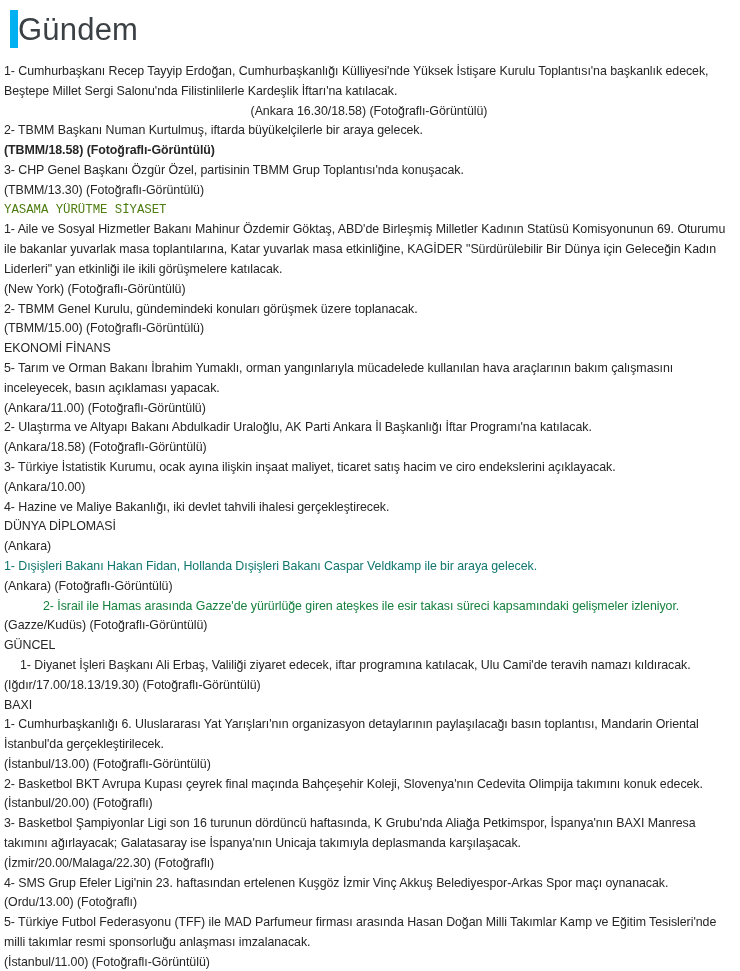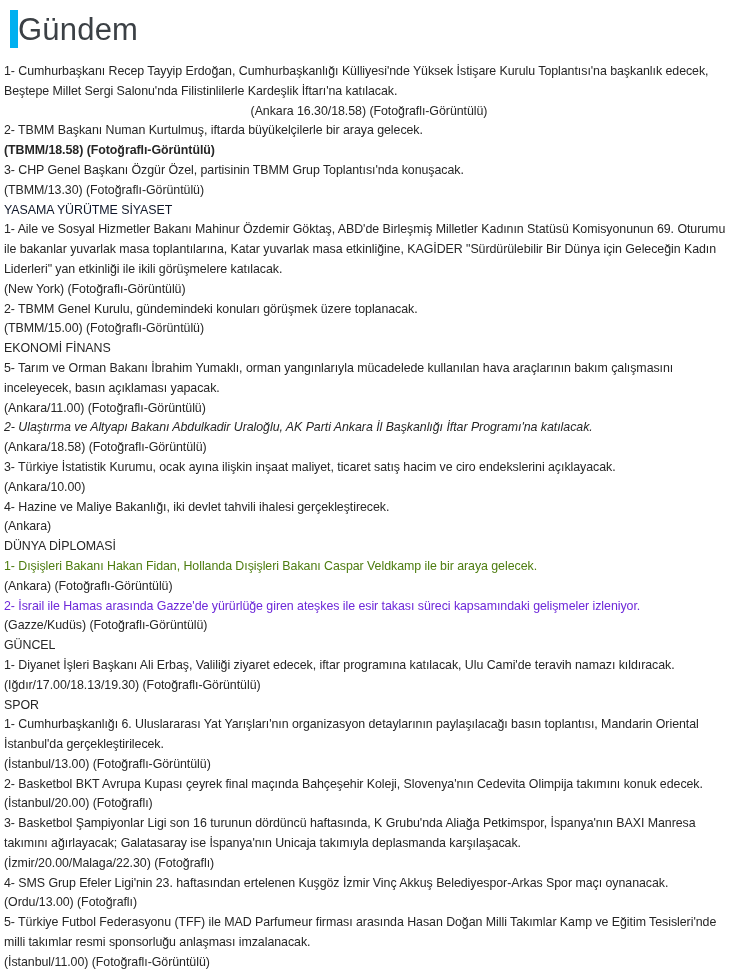--- a/index.html
+++ b/index.html
@@ -83,43 +83,43 @@
     <div class="page-title" style="color: rgb(59, 64, 69);">Gündem</div>
   </div>
 
   <div class="content">
       <p class="line item" style="color: rgb(38, 38, 38);">1- Cumhurbaşkanı Recep Tayyip Erdoğan, Cumhurbaşkanlığı Külliyesi'nde Yüksek İstişare Kurulu Toplantısı'na başkanlık edecek, Beştepe Millet Sergi Salonu'nda Filistinlilerle Kardeşlik İftarı'na katılacak.</p>
       <p class="line meta" style="color: rgb(38, 38, 38); text-align: center;">(Ankara 16.30/18.58) (Fotoğraflı-Görüntülü)</p>
       <p class="line item" style="color: rgb(38, 38, 38);">2- TBMM Başkanı Numan Kurtulmuş, iftarda büyükelçilerle bir araya gelecek.</p>
       <p class="line meta" style="color: rgb(38, 38, 38); font-weight: bold;">(TBMM/18.58) (Fotoğraflı-Görüntülü)</p>
       <p class="line item" style="color: rgb(38, 38, 38);">3- CHP Genel Başkanı Özgür Özel, partisinin TBMM Grup Toplantısı'nda konuşacak.</p>
       <p class="line meta" style="color: rgb(38, 38, 38);">(TBMM/13.30) (Fotoğraflı-Görüntülü)</p>
-      <p class="line section" style="color: #0f172a;">YASAMA YÜRÜTME SİYASET</p>
+      <p class="line section" style="color: #4d7c0f; font-family: Liberation Mono, monospace;">YASAMA YÜRÜTME SİYASET</p>
       <p class="line item" style="color: rgb(38, 38, 38);">1- Aile ve Sosyal Hizmetler Bakanı Mahinur Özdemir Göktaş, ABD'de Birleşmiş Milletler Kadının Statüsü Komisyonunun 69. Oturumu ile bakanlar yuvarlak masa toplantılarına, Katar yuvarlak masa etkinliğine, KAGİDER "Sürdürülebilir Bir Dünya için Geleceğin Kadın Liderleri" yan etkinliği ile ikili görüşmelere katılacak.</p>
       <p class="line meta" style="color: rgb(38, 38, 38);">(New York) (Fotoğraflı-Görüntülü)</p>
       <p class="line item" style="color: rgb(38, 38, 38);">2- TBMM Genel Kurulu, gündemindeki konuları görüşmek üzere toplanacak.</p>
       <p class="line meta" style="color: rgb(38, 38, 38);">(TBMM/15.00) (Fotoğraflı-Görüntülü)</p>
       <p class="line section" style="color: rgb(38, 38, 38);">EKONOMİ FİNANS</p>
       <p class="line item" style="color: rgb(38, 38, 38);">5- Tarım ve Orman Bakanı İbrahim Yumaklı, orman yangınlarıyla mücadelede kullanılan hava araçlarının bakım çalışmasını inceleyecek, basın açıklaması yapacak.</p>
       <p class="line meta" style="color: rgb(38, 38, 38);">(Ankara/11.00) (Fotoğraflı-Görüntülü)</p>
-      <p class="line item" style="color: rgb(38, 38, 38); font-style: italic;">2- Ulaştırma ve Altyapı Bakanı Abdulkadir Uraloğlu, AK Parti Ankara İl Başkanlığı İftar Programı'na katılacak.</p>
+      <p class="line item" style="color: rgb(38, 38, 38);">2- Ulaştırma ve Altyapı Bakanı Abdulkadir Uraloğlu, AK Parti Ankara İl Başkanlığı İftar Programı'na katılacak.</p>
       <p class="line meta" style="color: rgb(38, 38, 38);">(Ankara/18.58) (Fotoğraflı-Görüntülü)</p>
       <p class="line item" style="color: rgb(38, 38, 38);">3- Türkiye İstatistik Kurumu, ocak ayına ilişkin inşaat maliyet, ticaret satış hacim ve ciro endekslerini açıklayacak.</p>
       <p class="line meta" style="color: rgb(38, 38, 38);">(Ankara/10.00)</p>
       <p class="line item" style="color: rgb(38, 38, 38);">4- Hazine ve Maliye Bakanlığı, iki devlet tahvili ihalesi gerçekleştirecek.</p>
+      <p class="line section" style="color: rgb(38, 38, 38);">DÜNYA DİPLOMASİ</p>
       <p class="line meta" style="color: rgb(38, 38, 38);">(Ankara)</p>
-      <p class="line section" style="color: rgb(38, 38, 38);">DÜNYA DİPLOMASİ</p>
-      <p class="line item" style="color: #4d7c0f;">1- Dışişleri Bakanı Hakan Fidan, Hollanda Dışişleri Bakanı Caspar Veldkamp ile bir araya gelecek.</p>
+      <p class="line item" style="color: #0f766e;">1- Dışişleri Bakanı Hakan Fidan, Hollanda Dışişleri Bakanı Caspar Veldkamp ile bir araya gelecek.</p>
       <p class="line meta" style="color: rgb(38, 38, 38);">(Ankara) (Fotoğraflı-Görüntülü)</p>
-      <p class="line item" style="color: #6d28d9;">2- İsrail ile Hamas arasında Gazze'de yürürlüğe giren ateşkes ile esir takası süreci kapsamındaki gelişmeler izleniyor.</p>
+      <p class="line item" style="color: #15803d; margin-left: 39px;">2- İsrail ile Hamas arasında Gazze'de yürürlüğe giren ateşkes ile esir takası süreci kapsamındaki gelişmeler izleniyor.</p>
       <p class="line meta" style="color: rgb(38, 38, 38);">(Gazze/Kudüs) (Fotoğraflı-Görüntülü)</p>
       <p class="line section" style="color: rgb(38, 38, 38);">GÜNCEL</p>
-      <p class="line item" style="color: rgb(38, 38, 38);">1- Diyanet İşleri Başkanı Ali Erbaş, Valiliği ziyaret edecek, iftar programına katılacak, Ulu Cami'de teravih namazı kıldıracak.</p>
+      <p class="line item" style="color: rgb(38, 38, 38); margin-left: 16px;">1- Diyanet İşleri Başkanı Ali Erbaş, Valiliği ziyaret edecek, iftar programına katılacak, Ulu Cami'de teravih namazı kıldıracak.</p>
       <p class="line meta" style="color: rgb(38, 38, 38);">(Iğdır/17.00/18.13/19.30) (Fotoğraflı-Görüntülü)</p>
-      <p class="line section" style="color: rgb(38, 38, 38);">SPOR</p>
+      <p class="line section" style="color: rgb(38, 38, 38);">BAXI</p>
       <p class="line item" style="color: rgb(38, 38, 38);">1- Cumhurbaşkanlığı 6. Uluslararası Yat Yarışları'nın organizasyon detaylarının paylaşılacağı basın toplantısı, Mandarin Oriental İstanbul'da gerçekleştirilecek.</p>
       <p class="line meta" style="color: rgb(38, 38, 38);">(İstanbul/13.00) (Fotoğraflı-Görüntülü)</p>
       <p class="line item" style="color: rgb(38, 38, 38);">2- Basketbol BKT Avrupa Kupası çeyrek final maçında Bahçeşehir Koleji, Slovenya'nın Cedevita Olimpija takımını konuk edecek.</p>
       <p class="line meta" style="color: rgb(38, 38, 38);">(İstanbul/20.00) (Fotoğraflı)</p>
       <p class="line item" style="color: rgb(38, 38, 38);">3- Basketbol Şampiyonlar Ligi son 16 turunun dördüncü haftasında, K Grubu'nda Aliağa Petkimspor, İspanya'nın BAXI Manresa takımını ağırlayacak; Galatasaray ise İspanya'nın Unicaja takımıyla deplasmanda karşılaşacak.</p>
       <p class="line meta" style="color: rgb(38, 38, 38);">(İzmir/20.00/Malaga/22.30) (Fotoğraflı)</p>
       <p class="line item" style="color: rgb(38, 38, 38);">4- SMS Grup Efeler Ligi'nin 23. haftasından ertelenen Kuşgöz İzmir Vinç Akkuş Belediyespor-Arkas Spor maçı oynanacak.</p>
       <p class="line meta" style="color: rgb(38, 38, 38);">(Ordu/13.00) (Fotoğraflı)</p>
       <p class="line item" style="color: rgb(38, 38, 38);">5- Türkiye Futbol Federasyonu (TFF) ile MAD Parfumeur firması arasında Hasan Doğan Milli Takımlar Kamp ve Eğitim Tesisleri'nde milli takımlar resmi sponsorluğu anlaşması imzalanacak.</p>
       <p class="line meta" style="color: rgb(38, 38, 38);">(İstanbul/11.00) (Fotoğraflı-Görüntülü)</p>

